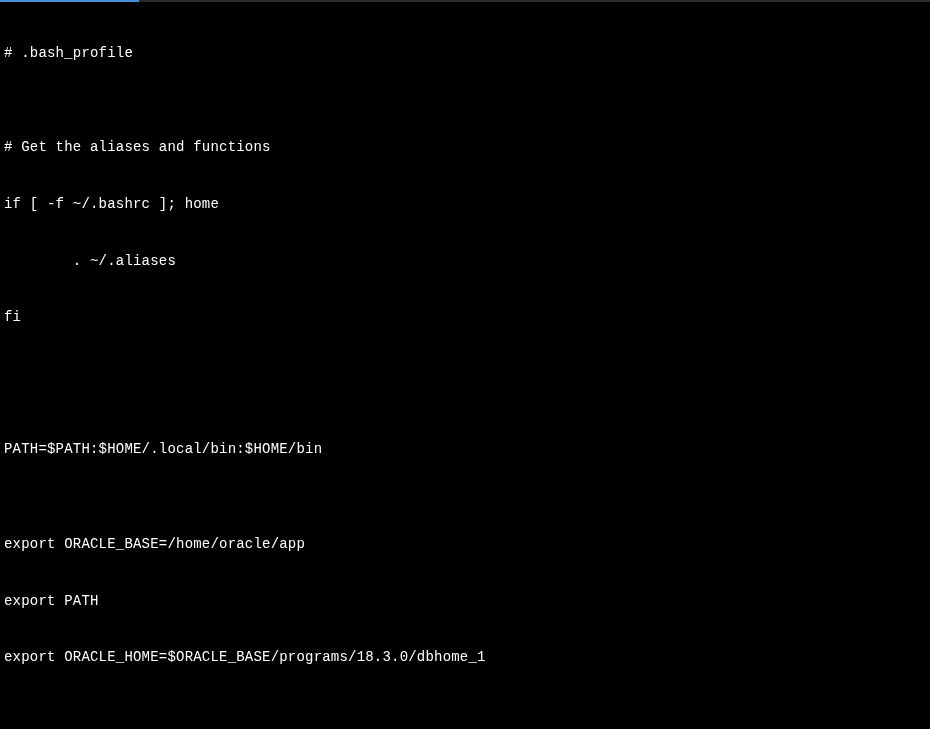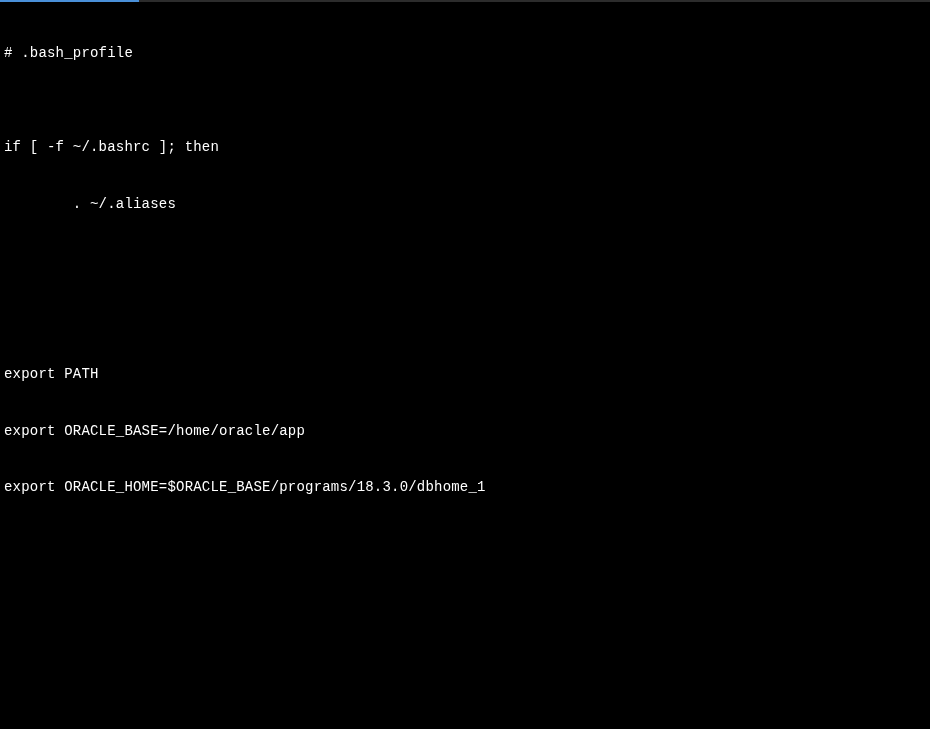--- a/index.html
+++ b/index.html
@@ -39,27 +39,30 @@
     }
   </style>
 </head>
 <body>
 
 <div class="title-bar"></div>
 
 <div class="editor">
   <span class="file-line"># .bash_profile</span>
   <span class="file-line"></span>
-  <span class="file-line">if [ -f ~/.bashrc ]; then</span>
+  <span class="file-line"># Get the aliases and functions</span>
+  <span class="file-line">if [ -f ~/.bashrc ]; home</span>
   <span class="file-line">        . ~/.aliases</span>
+  <span class="file-line">fi</span>
   <span class="file-line"></span>
   <span class="file-line"></span>
+  <span class="file-line">PATH=$PATH:$HOME/.local/bin:$HOME/bin</span>
   <span class="file-line"></span>
+  <span class="file-line">export ORACLE_BASE=/home/oracle/app</span>
   <span class="file-line">export PATH</span>
-  <span class="file-line">export ORACLE_BASE=/home/oracle/app</span>
   <span class="file-line">export ORACLE_HOME=$ORACLE_BASE/programs/18.3.0/dbhome_1</span>
   
   
   
   
   
   
   
 </div>
 

